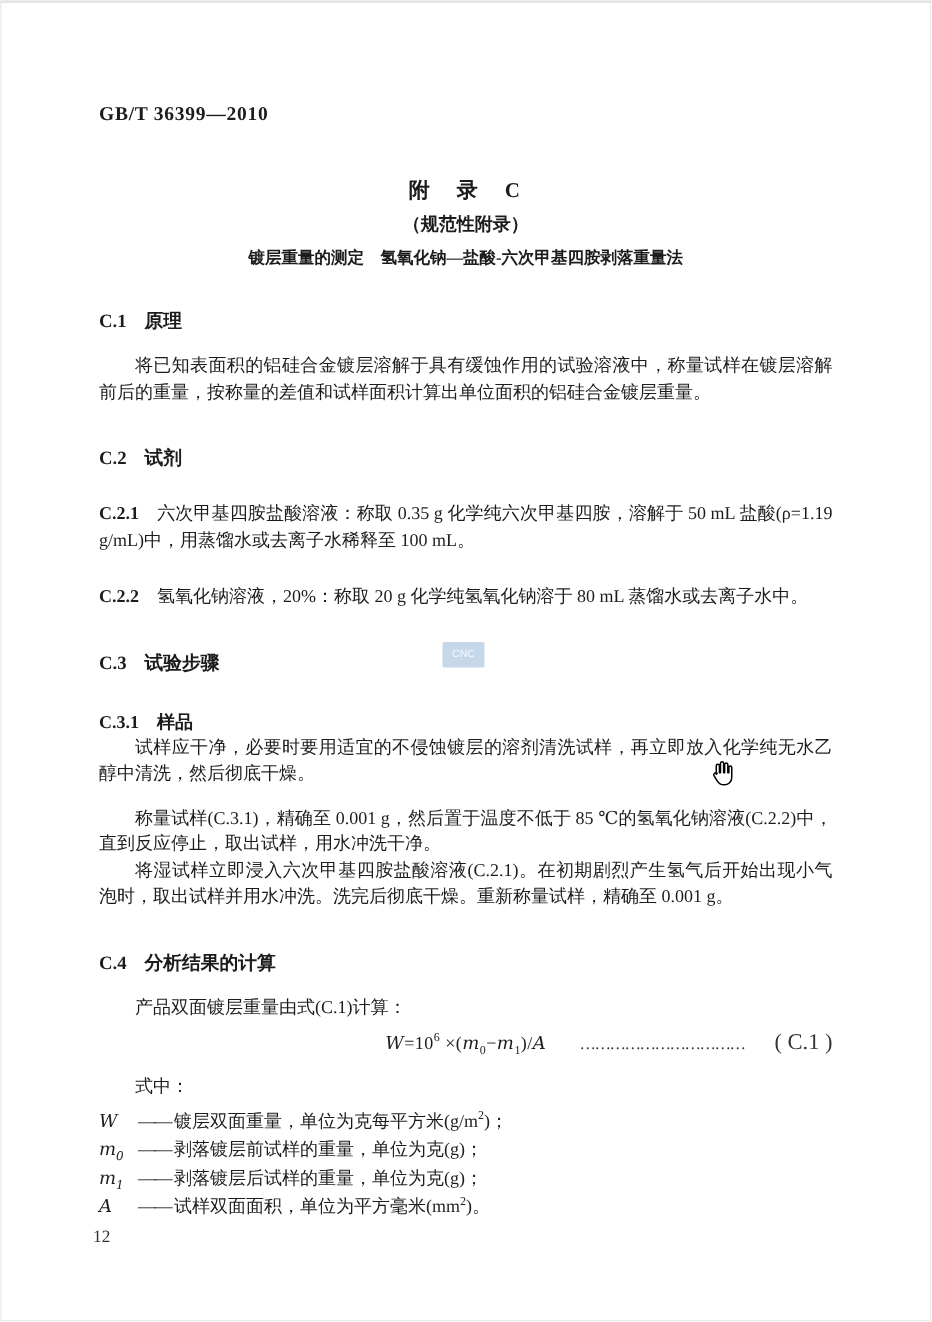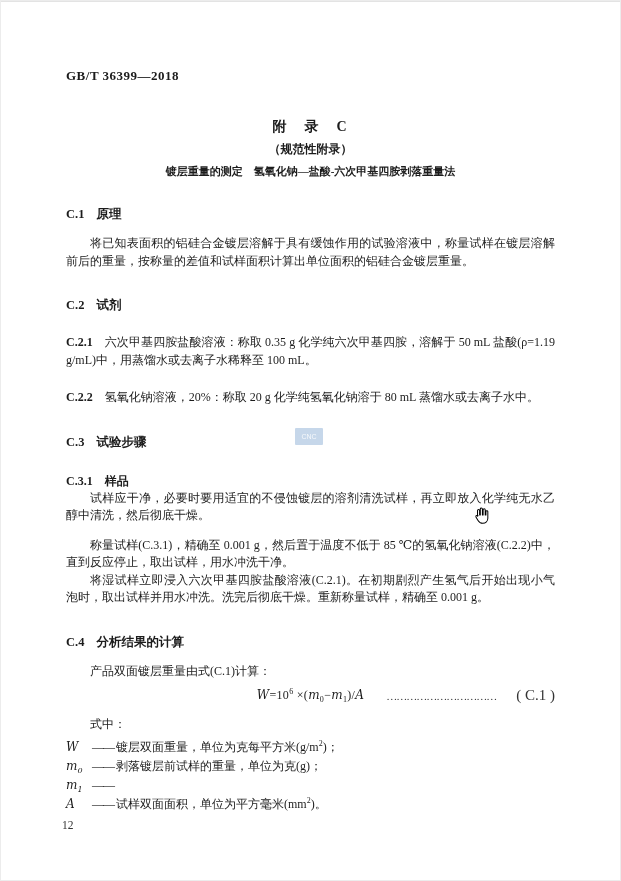--- a/index.html
+++ b/index.html
@@ -63,21 +63,21 @@
     position:absolute;left:470px;top:505px;width:22px;height:22px;
     pointer-events:none;
   }
 </style>
 </head>
 <body>
 
 <div class="page">
   <div class="content">
 
-    <div class="doc-code">GB/T 36399—2018</div>
+    <div class="doc-code">GB/T 36399—2010</div>
 
     <div class="title-block">
       <div class="annex-title">附　录　C</div>
       <div class="annex-sub">（规范性附录）</div>
       <div class="annex-method">镀层重量的测定　氢氧化钠—盐酸-六次甲基四胺剥落重量法</div>
     </div>
 
     <div class="h2">
       <span class="sec-num">C.1</span><span class="sec-title">原理</span>
     </div>
@@ -125,20 +125,21 @@
         <span><span>镀层双面重量，单位为克每平方米(g/m</span><span class="sup">2</span><span>)；</span></span>
       </div>
       <div class="def-row">
         <span class="def-sym"><span>m</span><span class="sub">0</span></span>
         <span class="def-dash">——</span>
         <span><span>剥落镀层前试样的重量，单位为克(g)；</span><span class="sup"></span><span></span></span>
       </div>
       <div class="def-row">
         <span class="def-sym"><span>m</span><span class="sub">1</span></span>
         <span class="def-dash">——</span>
+        <span><span>剥落镀层后试样的重量，单位为克(g)；</span><span class="sup"></span><span></span></span>
       </div>
       <div class="def-row">
         <span class="def-sym"><span>A</span><span class="sub"></span></span>
         <span class="def-dash">——</span>
         <span><span>试样双面面积，单位为平方毫米(mm</span><span class="sup">2</span><span>)。</span></span>
       </div>
     </div>
 
   </div>
 

